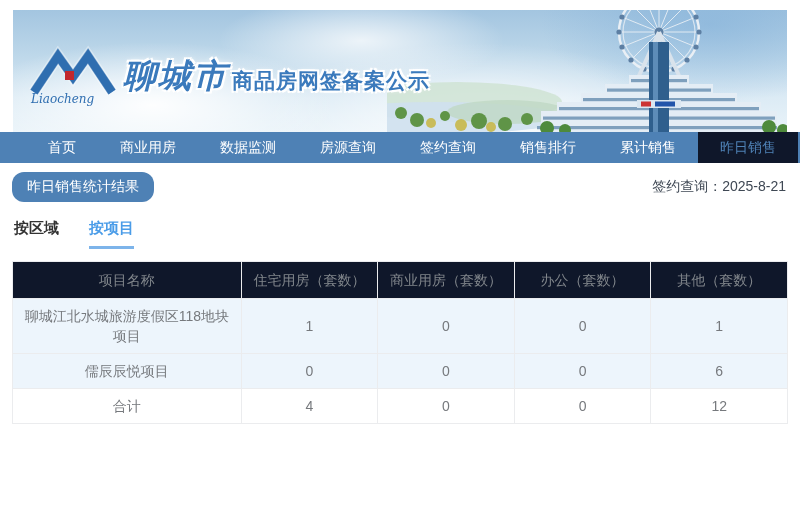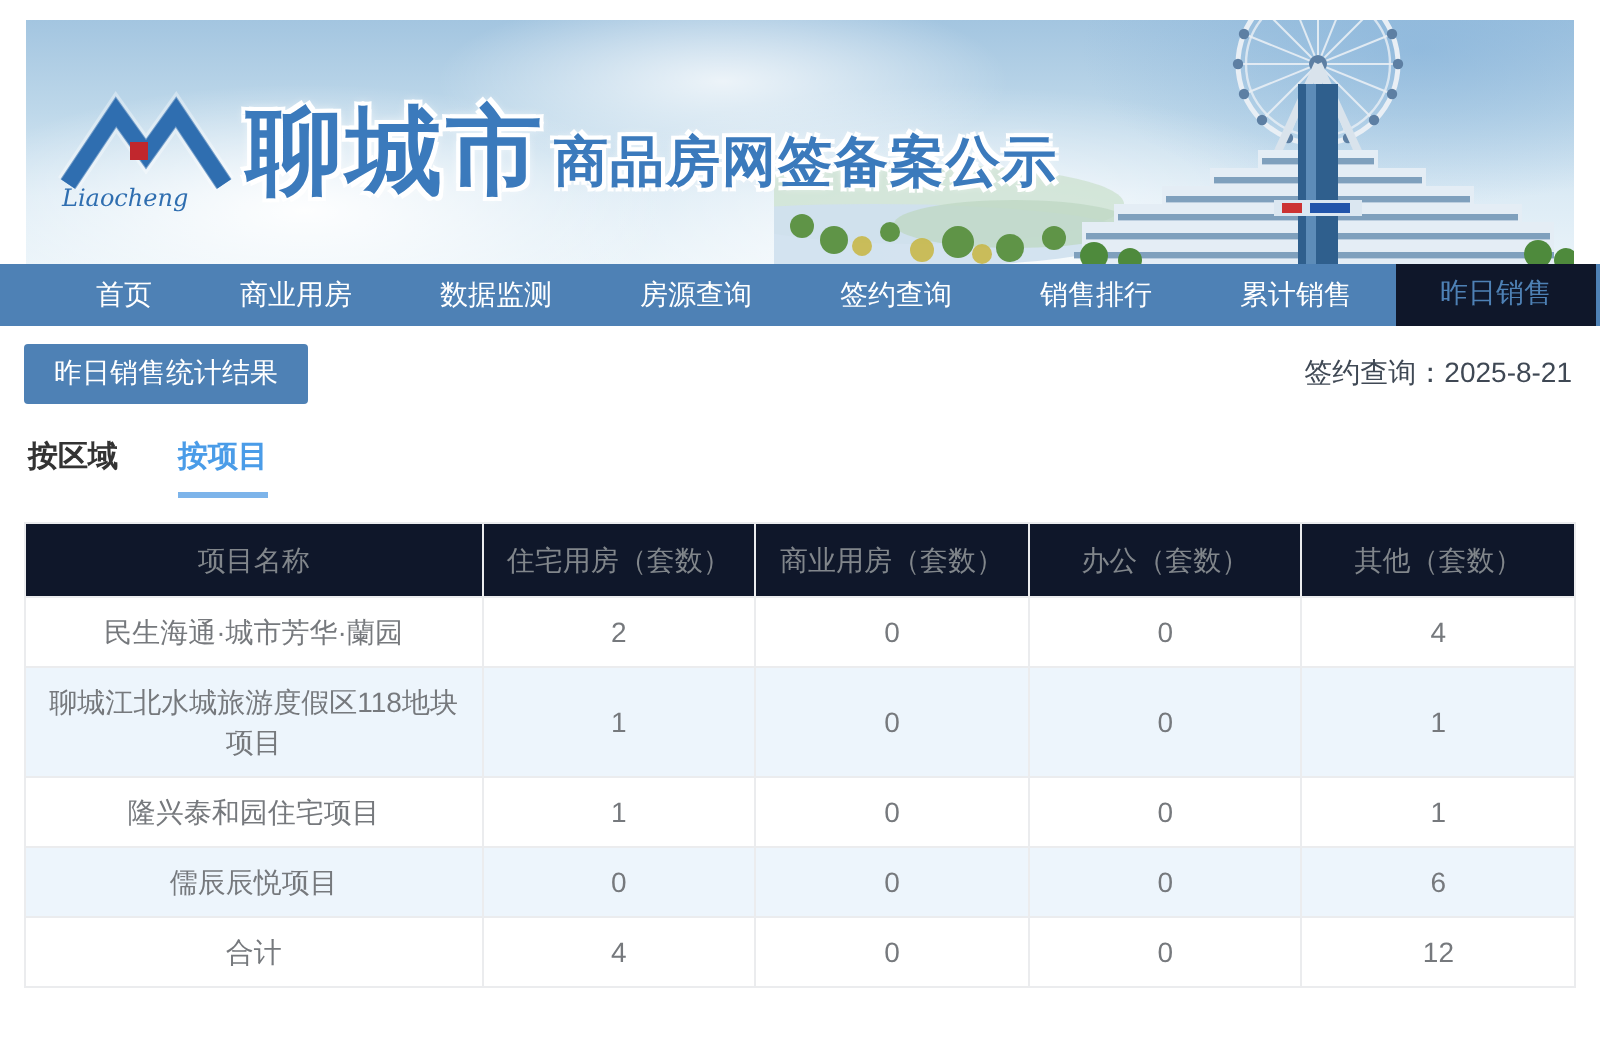--- a/index.html
+++ b/index.html
@@ -13,45 +13,45 @@
     background:
       radial-gradient(ellipse 260px 90px at 18% 78%, rgba(255,255,255,.95), rgba(255,255,255,0) 70%),
       radial-gradient(ellipse 220px 70px at 45% 25%, rgba(255,255,255,.75), rgba(255,255,255,0) 65%),
       radial-gradient(ellipse 300px 110px at 60% 90%, rgba(255,255,255,.8), rgba(255,255,255,0) 70%),
       radial-gradient(ellipse 260px 120px at 90% 12%, rgba(125,173,216,.55), rgba(125,173,216,0) 65%),
       linear-gradient(180deg,#a3c5e0 0%, #bed8ea 38%, #dcebf5 72%, #e9f3f9 100%);
   }
   .banner-row { position:absolute; left:16px; top:34px; display:flex; align-items:center; }
   .logo-svg { display:block; }
   .banner-city {
-    font-size:48px; font-weight:bold; color:var(--banner_title,#3b7abc);
+    font-size:33px; font-weight:bold; font-style:italic; color:var(--banner_title,#3b7abc);
     letter-spacing:2px; margin-left:6px;
     text-shadow:-2px -2px 0 #fff,2px -2px 0 #fff,-2px 2px 0 #fff,2px 2px 0 #fff,0 0 6px #fff;
   }
   .banner-title {
-    font-size:27px; font-weight:bold; color:var(--banner_title,#3b7abc);
+    font-size:21px; font-weight:bold; color:var(--banner_title,#3b7abc);
     letter-spacing:1px; margin-left:4px; padding-top:10px;
     text-shadow:-2px -2px 0 #fff,2px -2px 0 #fff,-2px 2px 0 #fff,2px 2px 0 #fff,0 0 5px #fff;
   }
   .banner-scene { position:absolute; right:0; bottom:0; }
 
   
   .nav { height:31px; background:var(--accent,#4e81b5); display:flex; padding-left:26px;align-items:center; }
   .nav-item {
     display:block; line-height:31px; padding:0 22px; color:#fff; font-size:14px;
     text-decoration:none; cursor:pointer; white-space:nowrap;
   }
   .nav-item.active { background:#0f172a; color:var(--accent,#4e81b5);font-family:Liberation Serif, serif; }
 
   
   .content { padding:0 12px; }
   .toolbar { margin-top:9px; display:flex; align-items:center; justify-content:space-between; }
   .result-btn {
     background:var(--accent,#4e81b5); color:#fff; border:none; font-size:14px;
-    height:30px; padding:0 15px; border-radius:2px; cursor:pointer;
+    height:30px; padding:0 15px; border-radius:12px; cursor:pointer;
     font-family:Liberation Serif, serif;
   }
   .date-wrap { font-size:14px; color:#3f4854; padding-right:2px; }
 
   .view-tabs { margin-top:17px; display:flex; gap:30px; padding-left:2px; }
   .view-tab { font-size:15px; color:#333; font-weight:bold; padding-bottom:8px; cursor:pointer; }
   .view-tab.active {
     color:var(--tab_active,#4a9ce8); font-weight:bold;
     border-bottom:3px solid var(--tab_underline,#7db4ea);
   }
@@ -198,41 +198,27 @@
       <thead>
         <tr>
             <th>项目名称</th>
             <th>住宅用房（套数）</th>
             <th>商业用房（套数）</th>
             <th>办公（套数）</th>
             <th>其他（套数）</th>
           </tr>
       </thead>
       <tbody>
-          <tr>
-            <td>民生海通·城市芳华·蘭园</td>
-            <td>2</td>
-            <td>0</td>
-            <td>0</td>
-            <td>4</td>
-          </tr>
           <tr class="alt">
             <td>聊城江北水城旅游度假区118地块项目</td>
             <td>1</td>
             <td>0</td>
             <td>0</td>
             <td>1</td>
           </tr>
-          <tr>
-            <td>隆兴泰和园住宅项目</td>
-            <td>1</td>
-            <td>0</td>
-            <td>0</td>
-            <td>1</td>
-          </tr>
           <tr class="alt">
             <td>儒辰辰悦项目</td>
             <td>0</td>
             <td>0</td>
             <td>0</td>
             <td>6</td>
           </tr>
           <tr>
             <td>合计</td>
             <td>4</td>

